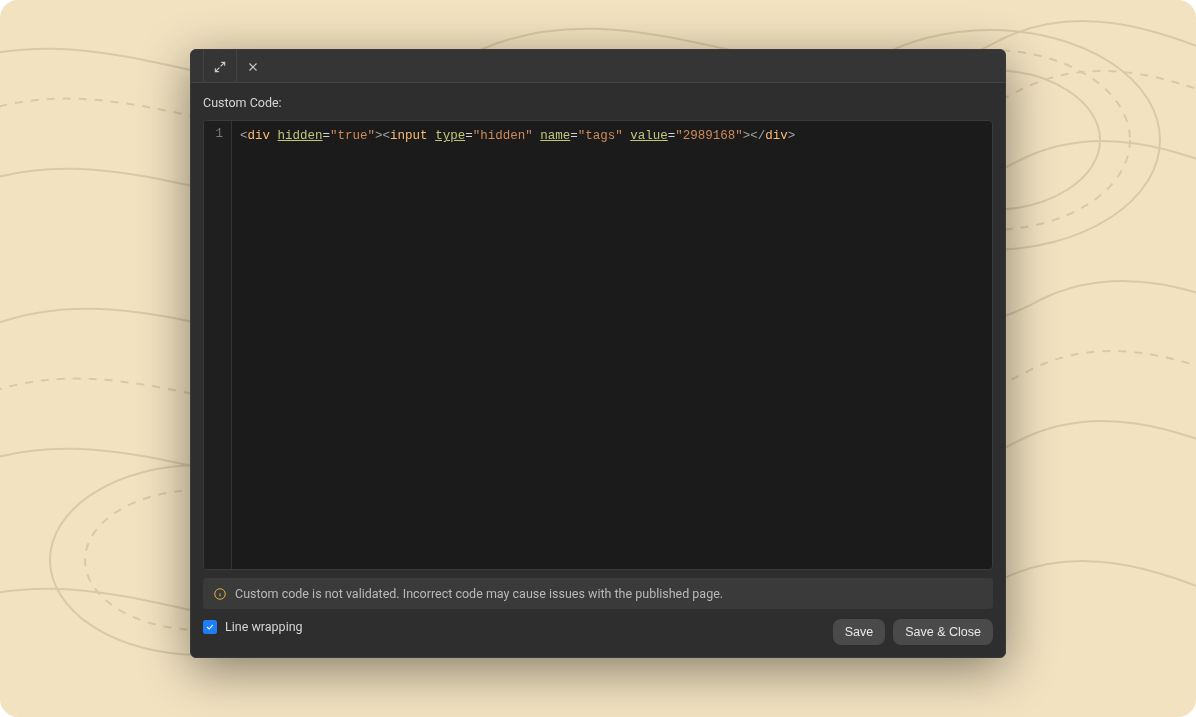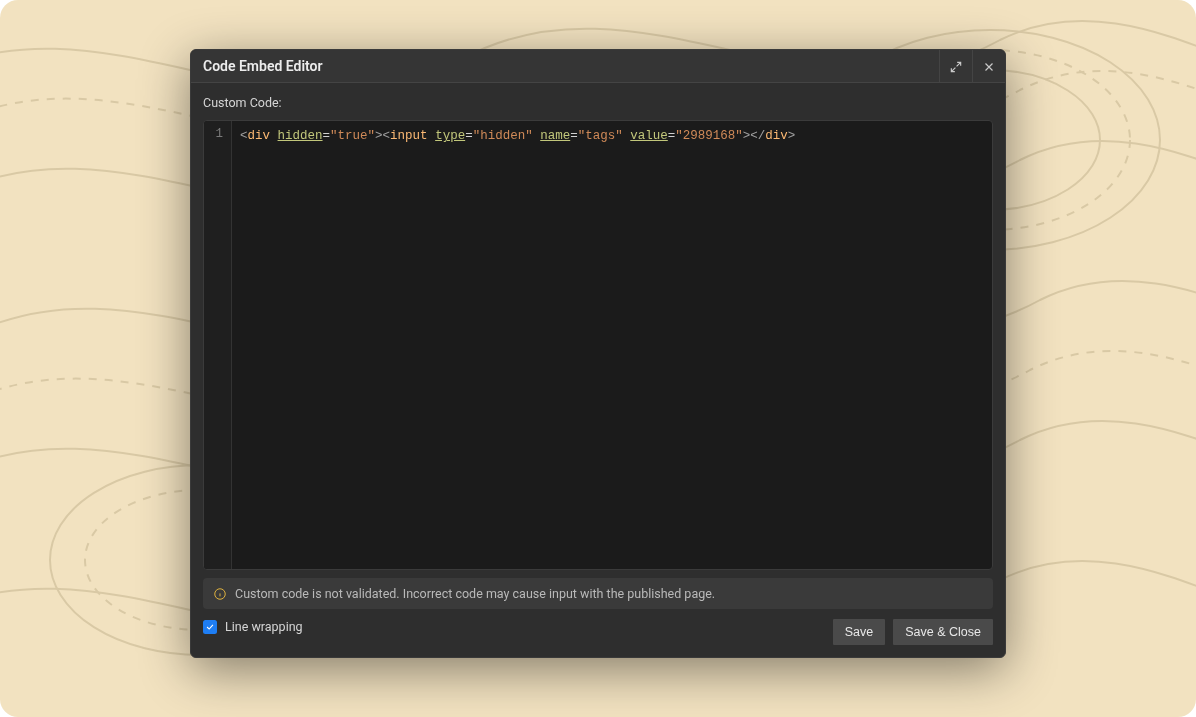--- a/index.html
+++ b/index.html
@@ -147,21 +147,21 @@
     align-items: center;
     justify-content: center;
   }
   .checkbox svg { width: 10px; height: 10px; stroke: #fff; stroke-width: 2.6; fill: none; }
   .footer-buttons { display: flex; gap: 8px; }
   .btn {
     background: #4a4a4a;
     color: #e8e8e8;
     font-size: 12.5px;
     padding: 6px 12px;
-    border-radius: 1px;
+    border-radius: 8px;
     border: none;
     cursor: pointer;
   }
 </style>
 </head>
 <body>
 
 <div class="viewport">
 
   <svg class="topo-bg" viewBox="0 0 1196 717" preserveAspectRatio="xMidYMid slice">
@@ -179,21 +179,20 @@
       <path d="M-60,130 C120,30 300,210 480,110 C660,10 840,190 1020,90 C1160,20 1300,170 1340,110"></path>
       <path d="M-50,410 C130,310 310,490 490,390 C670,290 850,470 1030,370 C1170,300 1310,450 1350,390"></path>
       <ellipse cx="990" cy="140" rx="140" ry="90"></ellipse>
       <ellipse cx="200" cy="560" rx="115" ry="70"></ellipse>
     </g>
   </svg>
 
   <div class="modal">
 
     <div class="modal-header">
-      <div class="modal-title">Code Embed Editor</div>
       <div class="header-icons">
         <div class="header-icon-btn">
           <svg viewBox="0 0 24 24">
               <path d="M14 4h6v6M10 20H4v-6M20 4l-7 7M4 20l7-7"></path>
             </svg>
         </div>
         <div class="header-icon-btn">
           <svg viewBox="0 0 24 24">
               <path d="M6 6l12 12M18 6L6 18"></path>
             </svg>
@@ -211,21 +210,21 @@
         </div>
         <div class="code-area" id="code-area"><span class="tok-bracket">&lt;</span><span class="tok-tag">div</span><span> </span><span class="tok-attr">hidden</span><span class="tok-eq">=</span><span class="tok-str">"true"</span><span class="tok-bracket">&gt;&lt;</span><span class="tok-tag">input</span><span> </span><span class="tok-attr">type</span><span class="tok-eq">=</span><span class="tok-str">"hidden"</span><span> </span><span class="tok-attr">name</span><span class="tok-eq">=</span><span class="tok-str">"tags"</span><span> </span><span class="tok-attr">value</span><span class="tok-eq">=</span><span class="tok-str">"2989168"</span><span class="tok-bracket">&gt;&lt;/</span><span class="tok-tag">div</span><span class="tok-bracket">&gt;</span></div>
       </div>
 
       <div class="info-bar">
         <svg viewBox="0 0 24 24">
             <circle cx="12" cy="12" r="9"></circle>
             <line x1="12" y1="8" x2="12" y2="8.01"></line>
             <line x1="12" y1="11" x2="12" y2="16"></line>
           </svg>
-        <span>Custom code is not validated. Incorrect code may cause input with the published page.</span>
+        <span>Custom code is not validated. Incorrect code may cause issues with the published page.</span>
       </div>
 
       <div class="footer-row">
         <label class="check-wrap">
           <span class="checkbox">
             <svg viewBox="0 0 24 24">
                 <polyline points="5 12 10 17 19 7"></polyline>
               </svg>
           </span>
           <span>Line wrapping</span>

